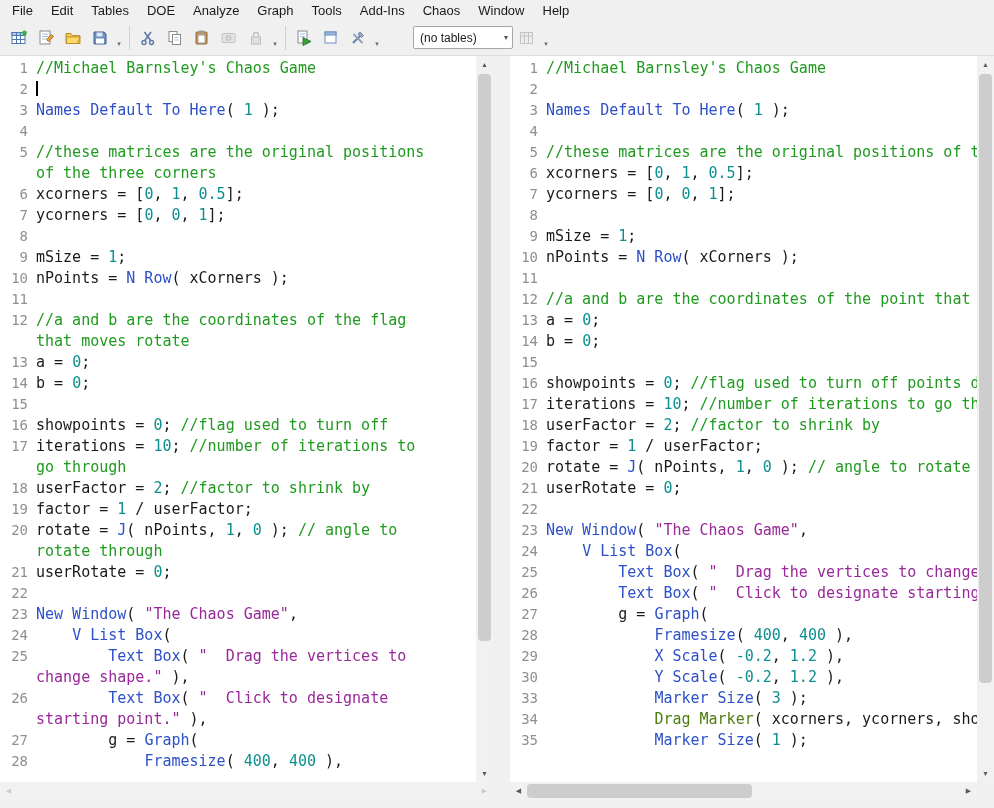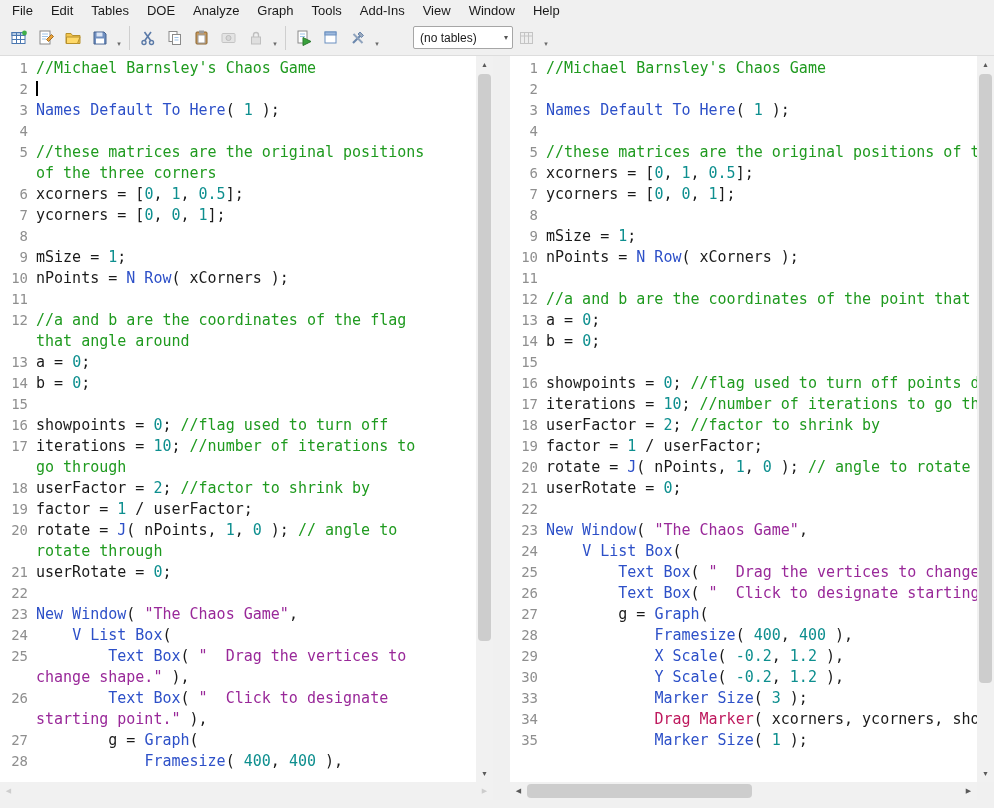--- a/index.html
+++ b/index.html
@@ -53,21 +53,21 @@
 
   <div class="menubar">
     <span class="menu-item">File</span>
     <span class="menu-item">Edit</span>
     <span class="menu-item">Tables</span>
     <span class="menu-item">DOE</span>
     <span class="menu-item">Analyze</span>
     <span class="menu-item">Graph</span>
     <span class="menu-item">Tools</span>
     <span class="menu-item">Add-Ins</span>
-    <span class="menu-item">View</span>
+    <span class="menu-item">Chaos</span>
     <span class="menu-item">Window</span>
     <span class="menu-item">Help</span>
   </div>
 
   <div class="toolbar">
     <button class="tbtn">
         <span>
           <svg width="18" height="18">
             <rect x="2" y="3.5" width="13" height="11" fill="#ffffff" stroke="#4a77b0"></rect>
             <rect x="2" y="3.5" width="13" height="3" fill="#b7cce4" stroke="#4a77b0"></rect>
@@ -217,21 +217,21 @@
           <div class="row"><span class="ln">4</span><span class="code"></span></div>
           <div class="row"><span class="ln">5</span><span class="code"><span style="color: rgb(31, 154, 31);">//these matrices are the original positions</span></span></div>
           <div class="row"><span class="ln"></span><span class="code"><span style="color: rgb(31, 154, 31);">of the three corners</span></span></div>
           <div class="row"><span class="ln">6</span><span class="code"><span style="color: rgb(26, 26, 26);">xcorners = [</span><span style="color: rgb(14, 143, 143);">0</span><span style="color: rgb(26, 26, 26);">, </span><span style="color: rgb(14, 143, 143);">1</span><span style="color: rgb(26, 26, 26);">, </span><span style="color: rgb(14, 143, 143);">0.5</span><span style="color: rgb(26, 26, 26);">];</span></span></div>
           <div class="row"><span class="ln">7</span><span class="code"><span style="color: rgb(26, 26, 26);">ycorners = [</span><span style="color: rgb(14, 143, 143);">0</span><span style="color: rgb(26, 26, 26);">, </span><span style="color: rgb(14, 143, 143);">0</span><span style="color: rgb(26, 26, 26);">, </span><span style="color: rgb(14, 143, 143);">1</span><span style="color: rgb(26, 26, 26);">];</span></span></div>
           <div class="row"><span class="ln">8</span><span class="code"></span></div>
           <div class="row"><span class="ln">9</span><span class="code"><span style="color: rgb(26, 26, 26);">mSize = </span><span style="color: rgb(14, 143, 143);">1</span><span style="color: rgb(26, 26, 26);">;</span></span></div>
           <div class="row"><span class="ln">10</span><span class="code"><span style="color: rgb(26, 26, 26);">nPoints = </span><span style="color: rgb(45, 80, 200);">N Row</span><span style="color: rgb(26, 26, 26);">( xCorners );</span></span></div>
           <div class="row"><span class="ln">11</span><span class="code"></span></div>
           <div class="row"><span class="ln">12</span><span class="code"><span style="color: rgb(31, 154, 31);">//a and b are the coordinates of the flag</span></span></div>
-          <div class="row"><span class="ln"></span><span class="code"><span style="color: rgb(31, 154, 31);">that angle around</span></span></div>
+          <div class="row"><span class="ln"></span><span class="code"><span style="color: rgb(31, 154, 31);">that moves rotate</span></span></div>
           <div class="row"><span class="ln">13</span><span class="code"><span style="color: rgb(26, 26, 26);">a = </span><span style="color: rgb(14, 143, 143);">0</span><span style="color: rgb(26, 26, 26);">;</span></span></div>
           <div class="row"><span class="ln">14</span><span class="code"><span style="color: rgb(26, 26, 26);">b = </span><span style="color: rgb(14, 143, 143);">0</span><span style="color: rgb(26, 26, 26);">;</span></span></div>
           <div class="row"><span class="ln">15</span><span class="code"></span></div>
           <div class="row"><span class="ln">16</span><span class="code"><span style="color: rgb(26, 26, 26);">showpoints = </span><span style="color: rgb(14, 143, 143);">0</span><span style="color: rgb(26, 26, 26);">; </span><span style="color: rgb(31, 154, 31);">//flag used to turn off</span></span></div>
           <div class="row"><span class="ln">17</span><span class="code"><span style="color: rgb(26, 26, 26);">iterations = </span><span style="color: rgb(14, 143, 143);">10</span><span style="color: rgb(26, 26, 26);">; </span><span style="color: rgb(31, 154, 31);">//number of iterations to</span></span></div>
           <div class="row"><span class="ln"></span><span class="code"><span style="color: rgb(31, 154, 31);">go through</span></span></div>
           <div class="row"><span class="ln">18</span><span class="code"><span style="color: rgb(26, 26, 26);">userFactor = </span><span style="color: rgb(14, 143, 143);">2</span><span style="color: rgb(26, 26, 26);">; </span><span style="color: rgb(31, 154, 31);">//factor to shrink by</span></span></div>
           <div class="row"><span class="ln">19</span><span class="code"><span style="color: rgb(26, 26, 26);">factor = </span><span style="color: rgb(14, 143, 143);">1</span><span style="color: rgb(26, 26, 26);"> / userFactor;</span></span></div>
           <div class="row"><span class="ln">20</span><span class="code"><span style="color: rgb(26, 26, 26);">rotate = </span><span style="color: rgb(45, 80, 200);">J</span><span style="color: rgb(26, 26, 26);">( nPoints, </span><span style="color: rgb(14, 143, 143);">1</span><span style="color: rgb(26, 26, 26);">, </span><span style="color: rgb(14, 143, 143);">0</span><span style="color: rgb(26, 26, 26);"> ); </span><span style="color: rgb(31, 154, 31);">// angle to</span></span></div>
           <div class="row"><span class="ln"></span><span class="code"><span style="color: rgb(31, 154, 31);">rotate through</span></span></div>
@@ -281,21 +281,21 @@
           <div class="row"><span class="ln">22</span><span class="code"></span></div>
           <div class="row"><span class="ln">23</span><span class="code"><span style="color: rgb(45, 80, 200);">New Window</span><span style="color: rgb(26, 26, 26);">( </span><span style="color: rgb(153, 40, 153);">"The Chaos Game"</span><span style="color: rgb(26, 26, 26);">,</span></span></div>
           <div class="row"><span class="ln">24</span><span class="code"><span style="color: rgb(26, 26, 26);">    </span><span style="color: rgb(45, 80, 200);">V List Box</span><span style="color: rgb(26, 26, 26);">(</span></span></div>
           <div class="row"><span class="ln">25</span><span class="code"><span style="color: rgb(26, 26, 26);">        </span><span style="color: rgb(45, 80, 200);">Text Box</span><span style="color: rgb(26, 26, 26);">( </span><span style="color: rgb(153, 40, 153);">"  Drag the vertices to change shape."</span></span></div>
           <div class="row"><span class="ln">26</span><span class="code"><span style="color: rgb(26, 26, 26);">        </span><span style="color: rgb(45, 80, 200);">Text Box</span><span style="color: rgb(26, 26, 26);">( </span><span style="color: rgb(153, 40, 153);">"  Click to designate starting point."</span></span></div>
           <div class="row"><span class="ln">27</span><span class="code"><span style="color: rgb(26, 26, 26);">        g = </span><span style="color: rgb(45, 80, 200);">Graph</span><span style="color: rgb(26, 26, 26);">(</span></span></div>
           <div class="row"><span class="ln">28</span><span class="code"><span style="color: rgb(26, 26, 26);">            </span><span style="color: rgb(45, 80, 200);">Framesize</span><span style="color: rgb(26, 26, 26);">( </span><span style="color: rgb(14, 143, 143);">400</span><span style="color: rgb(26, 26, 26);">, </span><span style="color: rgb(14, 143, 143);">400</span><span style="color: rgb(26, 26, 26);"> ),</span></span></div>
           <div class="row"><span class="ln">29</span><span class="code"><span style="color: rgb(26, 26, 26);">            </span><span style="color: rgb(45, 80, 200);">X Scale</span><span style="color: rgb(26, 26, 26);">( </span><span style="color: rgb(14, 143, 143);">-0.2</span><span style="color: rgb(26, 26, 26);">, </span><span style="color: rgb(14, 143, 143);">1.2</span><span style="color: rgb(26, 26, 26);"> ),</span></span></div>
           <div class="row"><span class="ln">30</span><span class="code"><span style="color: rgb(26, 26, 26);">            </span><span style="color: rgb(45, 80, 200);">Y Scale</span><span style="color: rgb(26, 26, 26);">( </span><span style="color: rgb(14, 143, 143);">-0.2</span><span style="color: rgb(26, 26, 26);">, </span><span style="color: rgb(14, 143, 143);">1.2</span><span style="color: rgb(26, 26, 26);"> ),</span></span></div>
           <div class="row"><span class="ln">33</span><span class="code"><span style="color: rgb(26, 26, 26);">            </span><span style="color: rgb(45, 80, 200);">Marker Size</span><span style="color: rgb(26, 26, 26);">( </span><span style="color: rgb(14, 143, 143);">3</span><span style="color: rgb(26, 26, 26);"> );</span></span></div>
-          <div class="row"><span class="ln">34</span><span class="code"><span style="color: rgb(26, 26, 26);">            </span><span style="color: #be185d;">Drag Marker</span><span style="color: rgb(26, 26, 26);">( xcorners, ycorners, showpoints )</span></span></div>
+          <div class="row"><span class="ln">34</span><span class="code"><span style="color: rgb(26, 26, 26);">            </span><span style="color: #4d7c0f;">Drag Marker</span><span style="color: rgb(26, 26, 26);">( xcorners, ycorners, showpoints )</span></span></div>
           <div class="row"><span class="ln">35</span><span class="code"><span style="color: rgb(26, 26, 26);">            </span><span style="color: rgb(45, 80, 200);">Marker Size</span><span style="color: rgb(26, 26, 26);">( </span><span style="color: rgb(14, 143, 143);">1</span><span style="color: rgb(26, 26, 26);"> );</span></span></div>
         </div>
       <div class="vscroll">
         <div class="varrow">▲</div>
         <div class="vtrack">
           <div class="vthumb" style="top:1px;height:88%;"></div>
         </div>
         <div class="varrow">▼</div>
       </div>
     </div>

